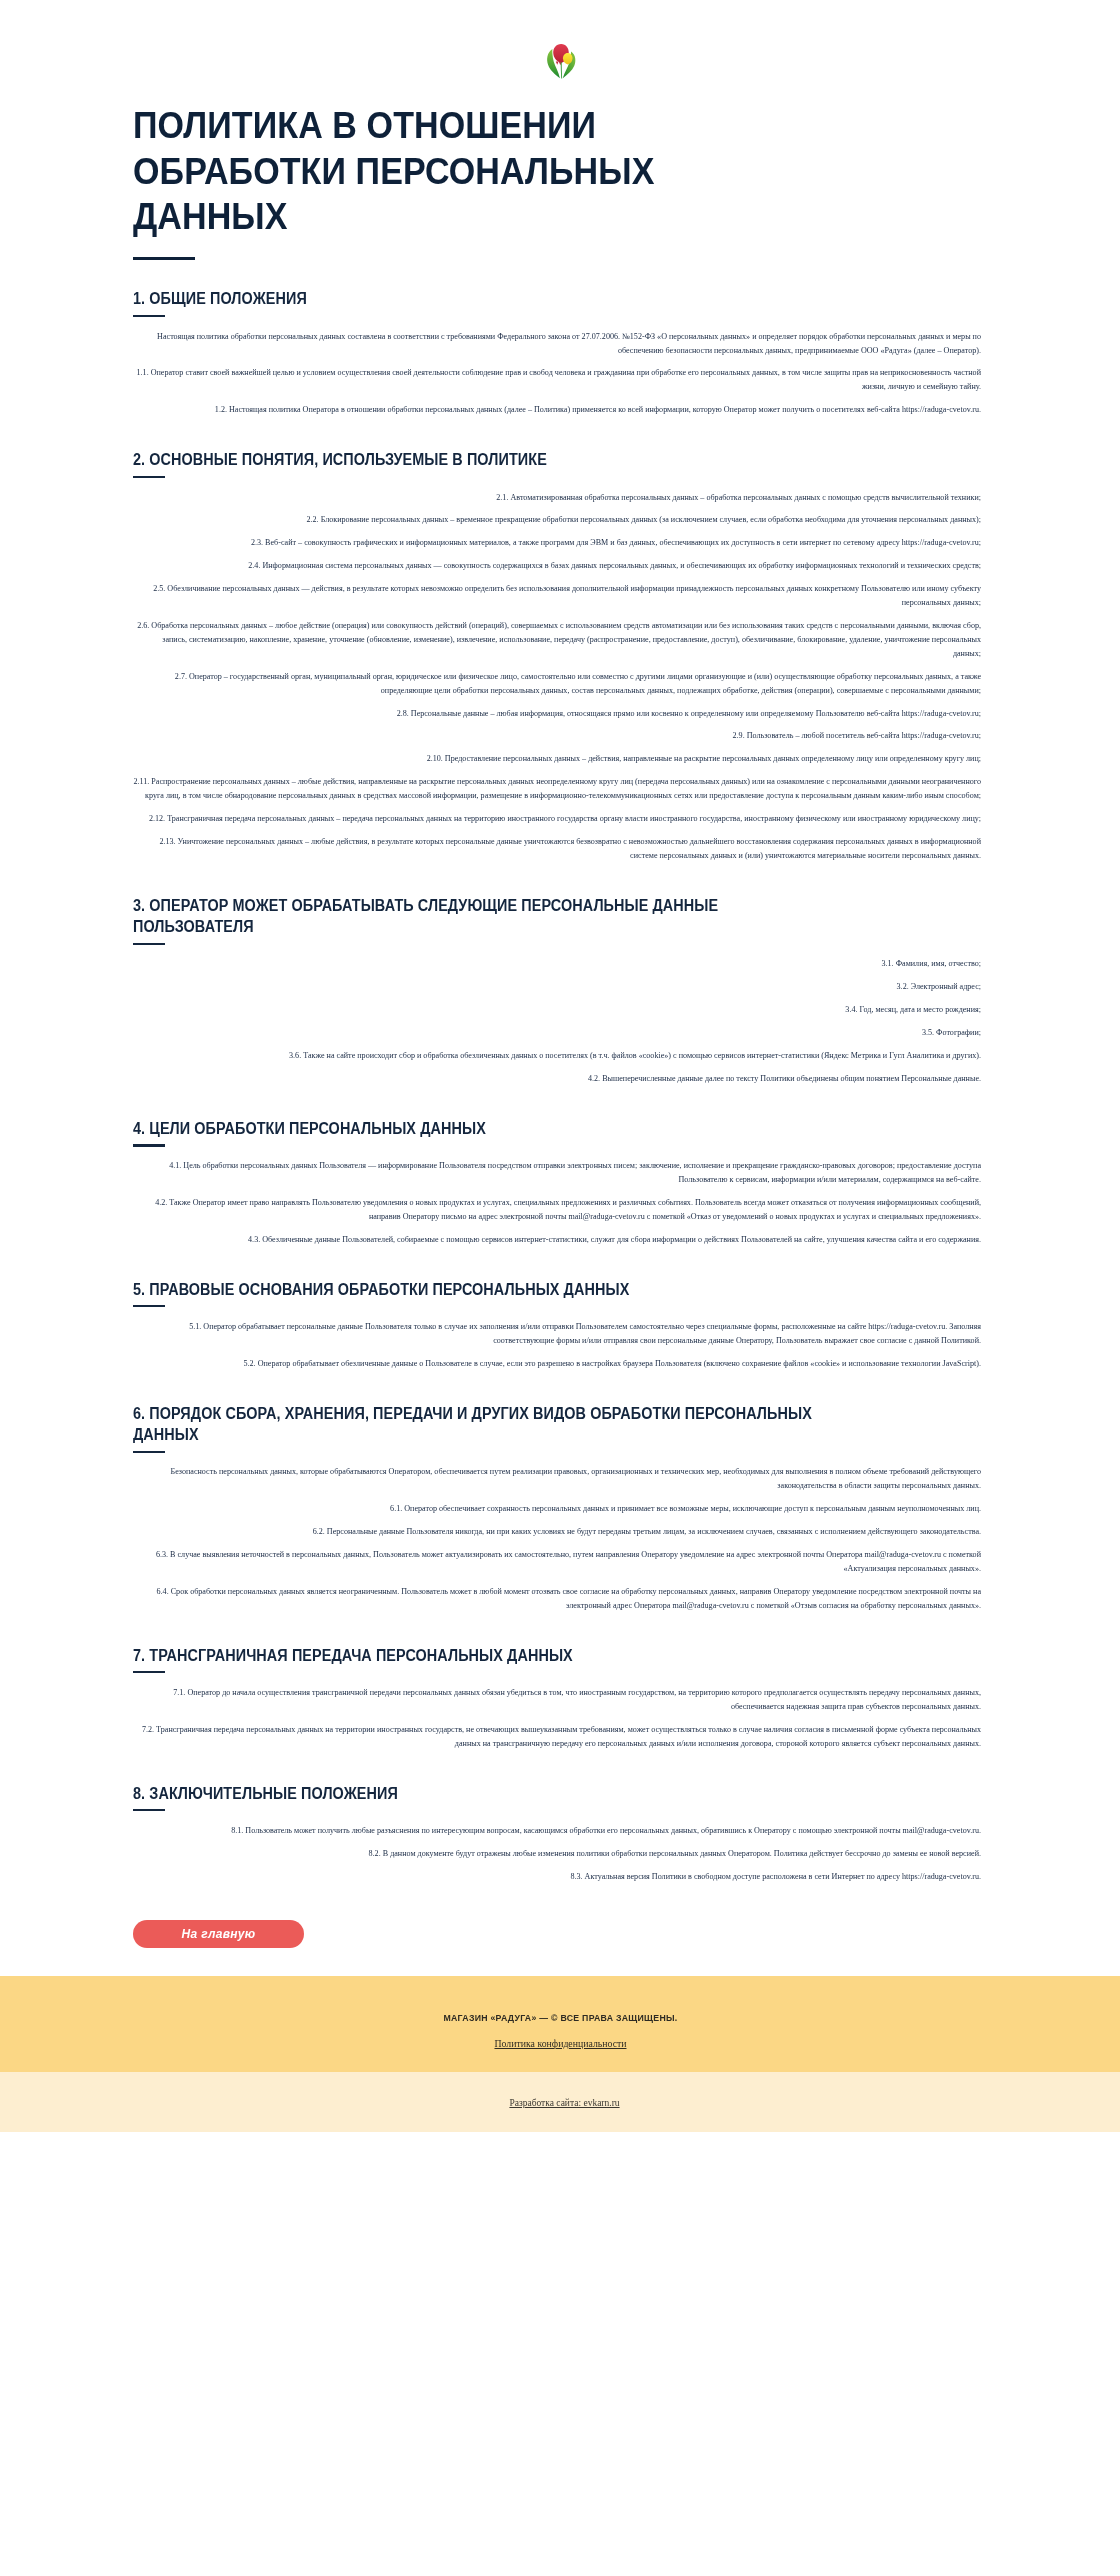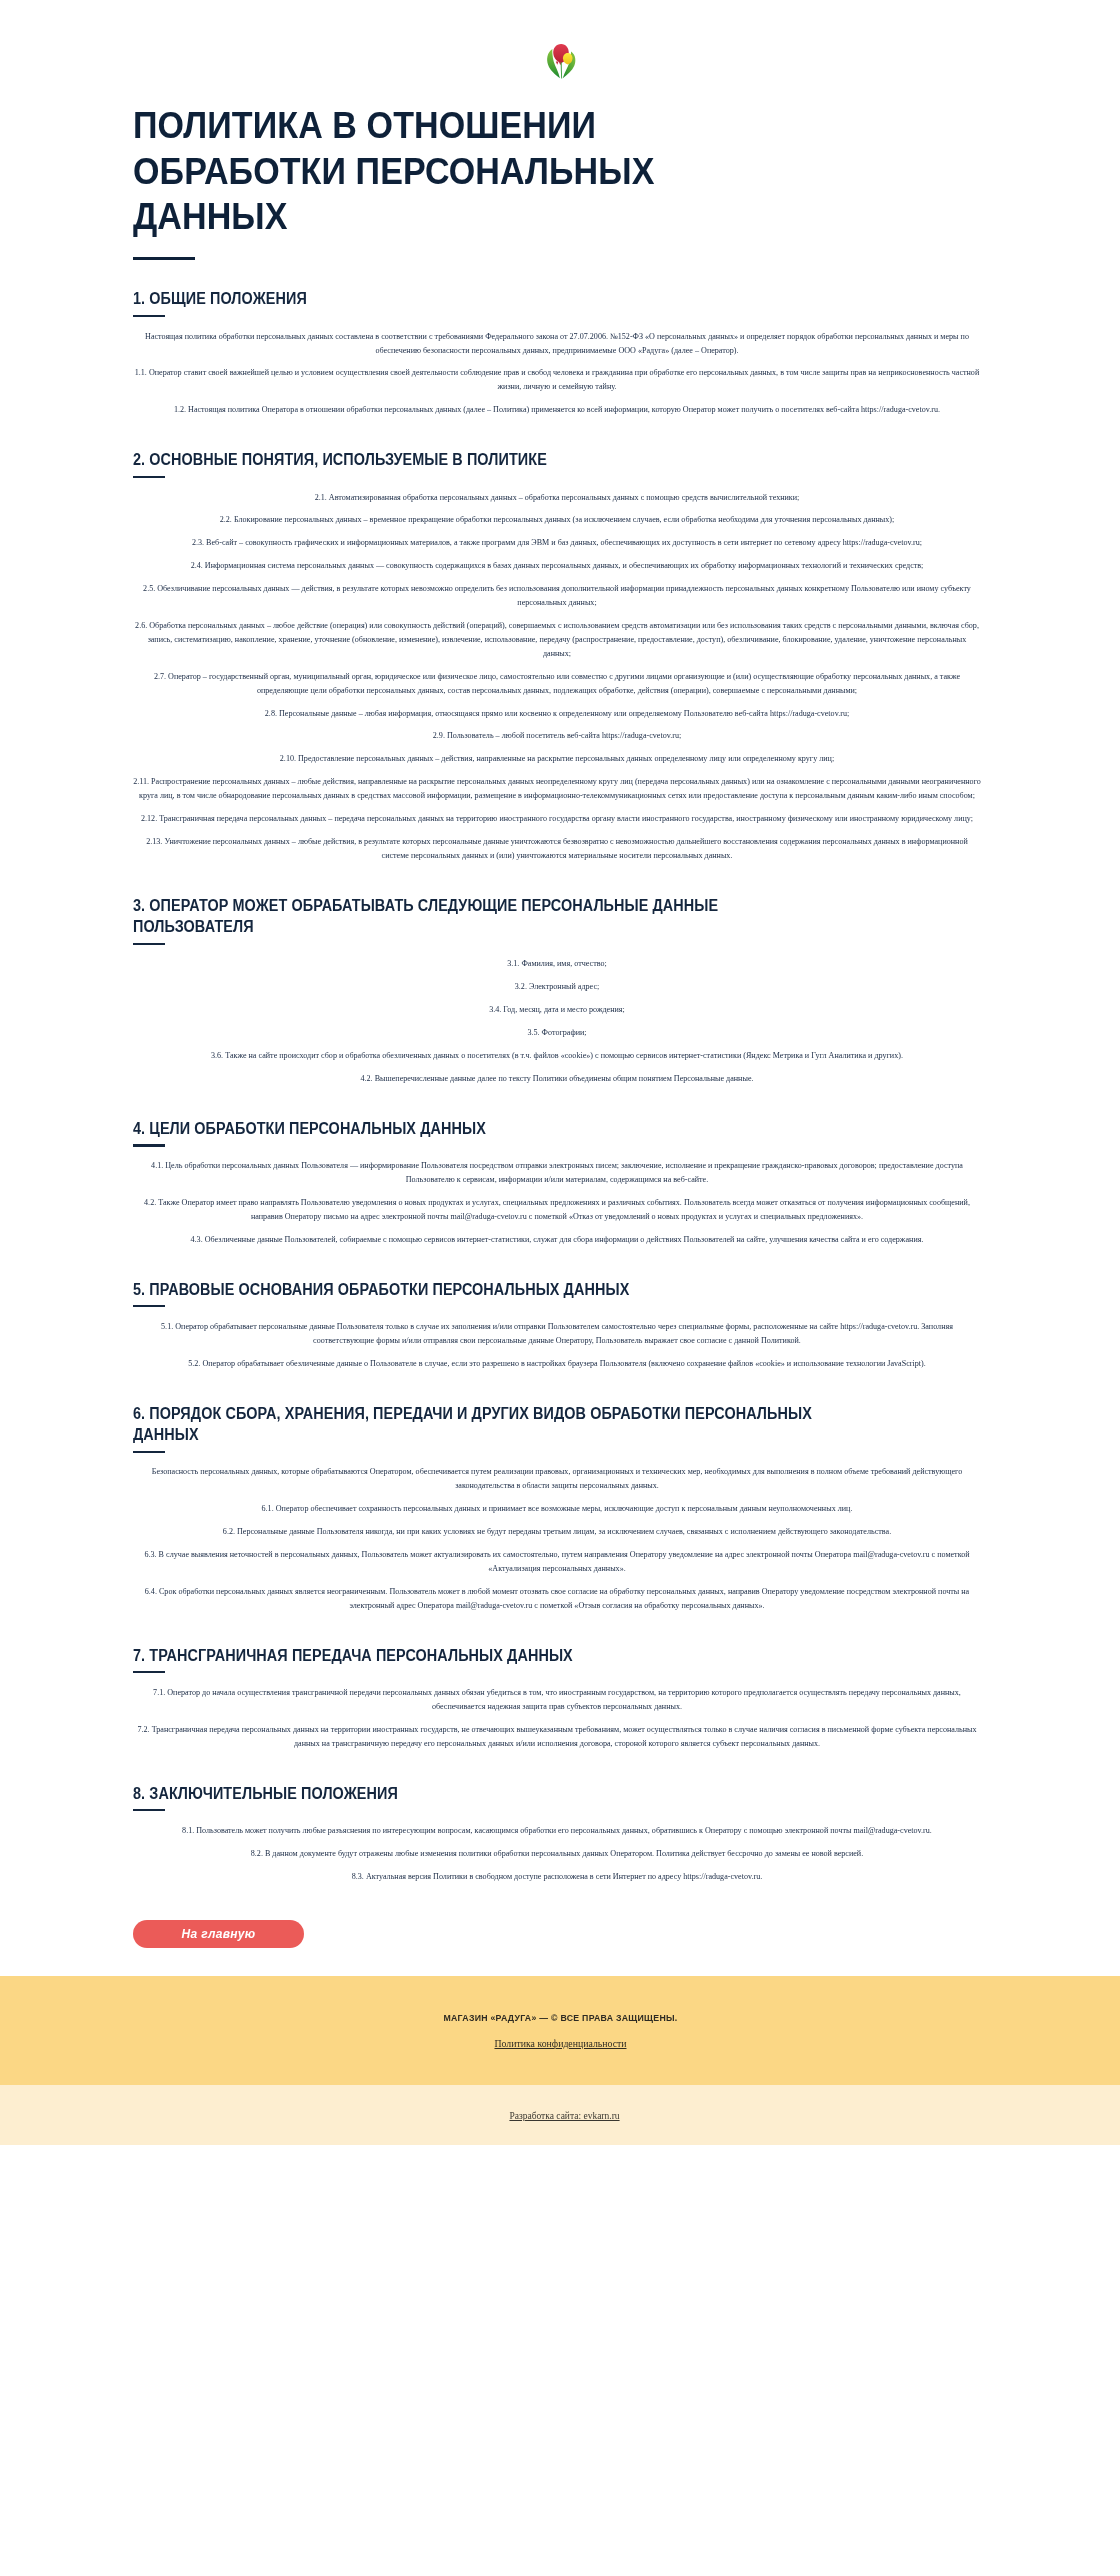--- a/index.html
+++ b/index.html
@@ -82,21 +82,21 @@
   .section:first-of-type { margin-top: 28px; }
 
   
   p.para {
     font-family: "Liberation Serif", "DejaVu Serif", serif;
     font-size: 8.1px;
     line-height: 1.72;
     color: #20304a;
     margin: 0 0 9px 0;
     max-width: 848px;
-    text-align: center;
+    text-align: right;
   }
   p.para:last-child { margin-bottom: 0; }
 
   
   .btn-wrap { margin: 36px 0 0 0; }
   .btn-home {
     display: inline-flex;
     align-items: center;
     justify-content: center;
     min-width: 171px;
@@ -113,21 +113,21 @@
     letter-spacing: 0.3px;
     cursor: pointer;
     text-decoration: none;
     font-style: italic;
   }
 
   
   .footer {
     width: 100%;
     background: #fbd785;
-    padding: 36px 0 36px 0;
+    padding: 36px 0 23px 0;
     text-align: center;
   }
   .footer-copy {
     font-family: "Liberation Sans Narrow", "Liberation Sans", sans-serif;
     font-stretch: condensed;
     font-weight: 700;
     font-size: 9.5px;
     letter-spacing: 0.3px;
     color: #2d2a22;
     text-transform: uppercase;

